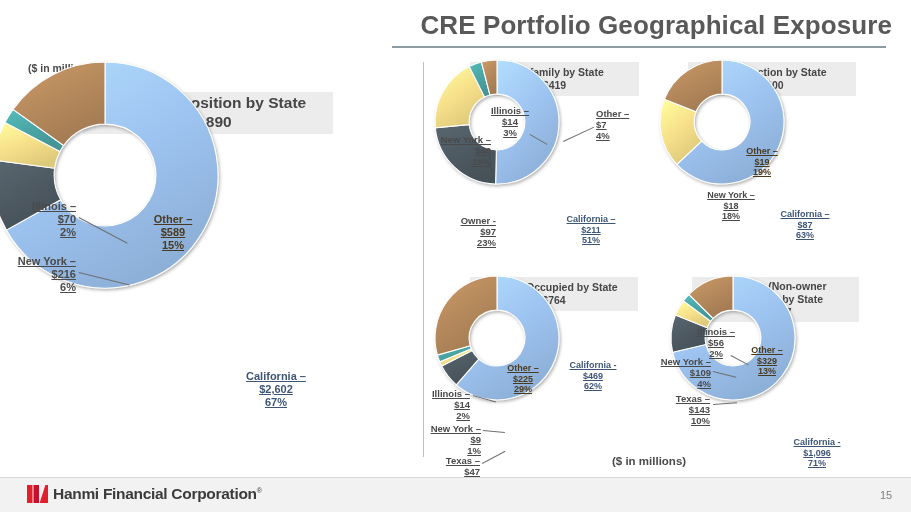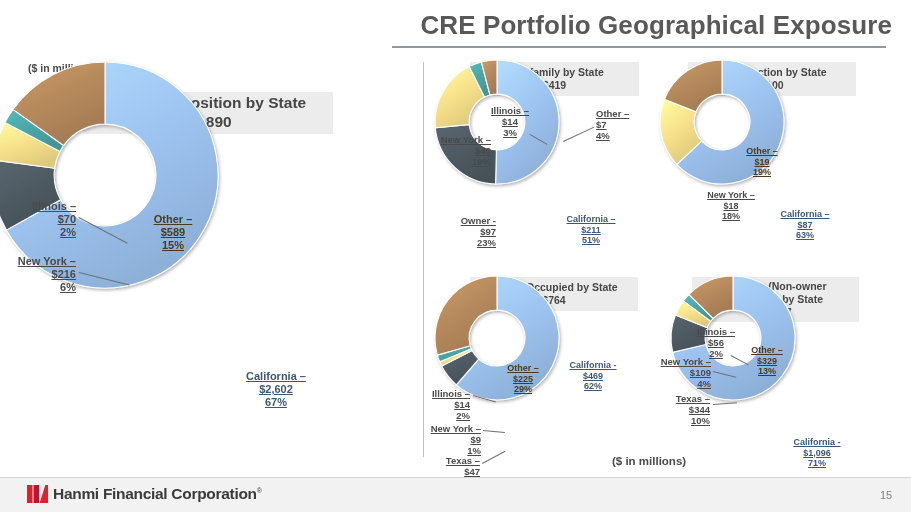--- a/index.html
+++ b/index.html
@@ -458,21 +458,21 @@
 
   <div class="lbl out r" style="left:657px;top:356px;width:54px;">
     <div>New York –</div>
     <div>$109</div>
     <div>4%</div>
   </div>
   <div class="leader" style="left:713px;top:371px;width:24px;transform:rotate(14deg);"></div>
 
   <div class="lbl out r" style="left:662px;top:393px;width:48px;">
     <div>Texas –</div>
-    <div>$344</div>
+    <div>$143</div>
     <div>10%</div>
   </div>
   <div class="leader" style="left:713px;top:404px;width:24px;transform:rotate(-4deg);"></div>
 
   <div class="lbl in c on-brown" style="left:745px;top:345px;width:44px;">
     <div>Other –</div>
     <div>$329</div>
     <div>13%</div>
   </div>
 

